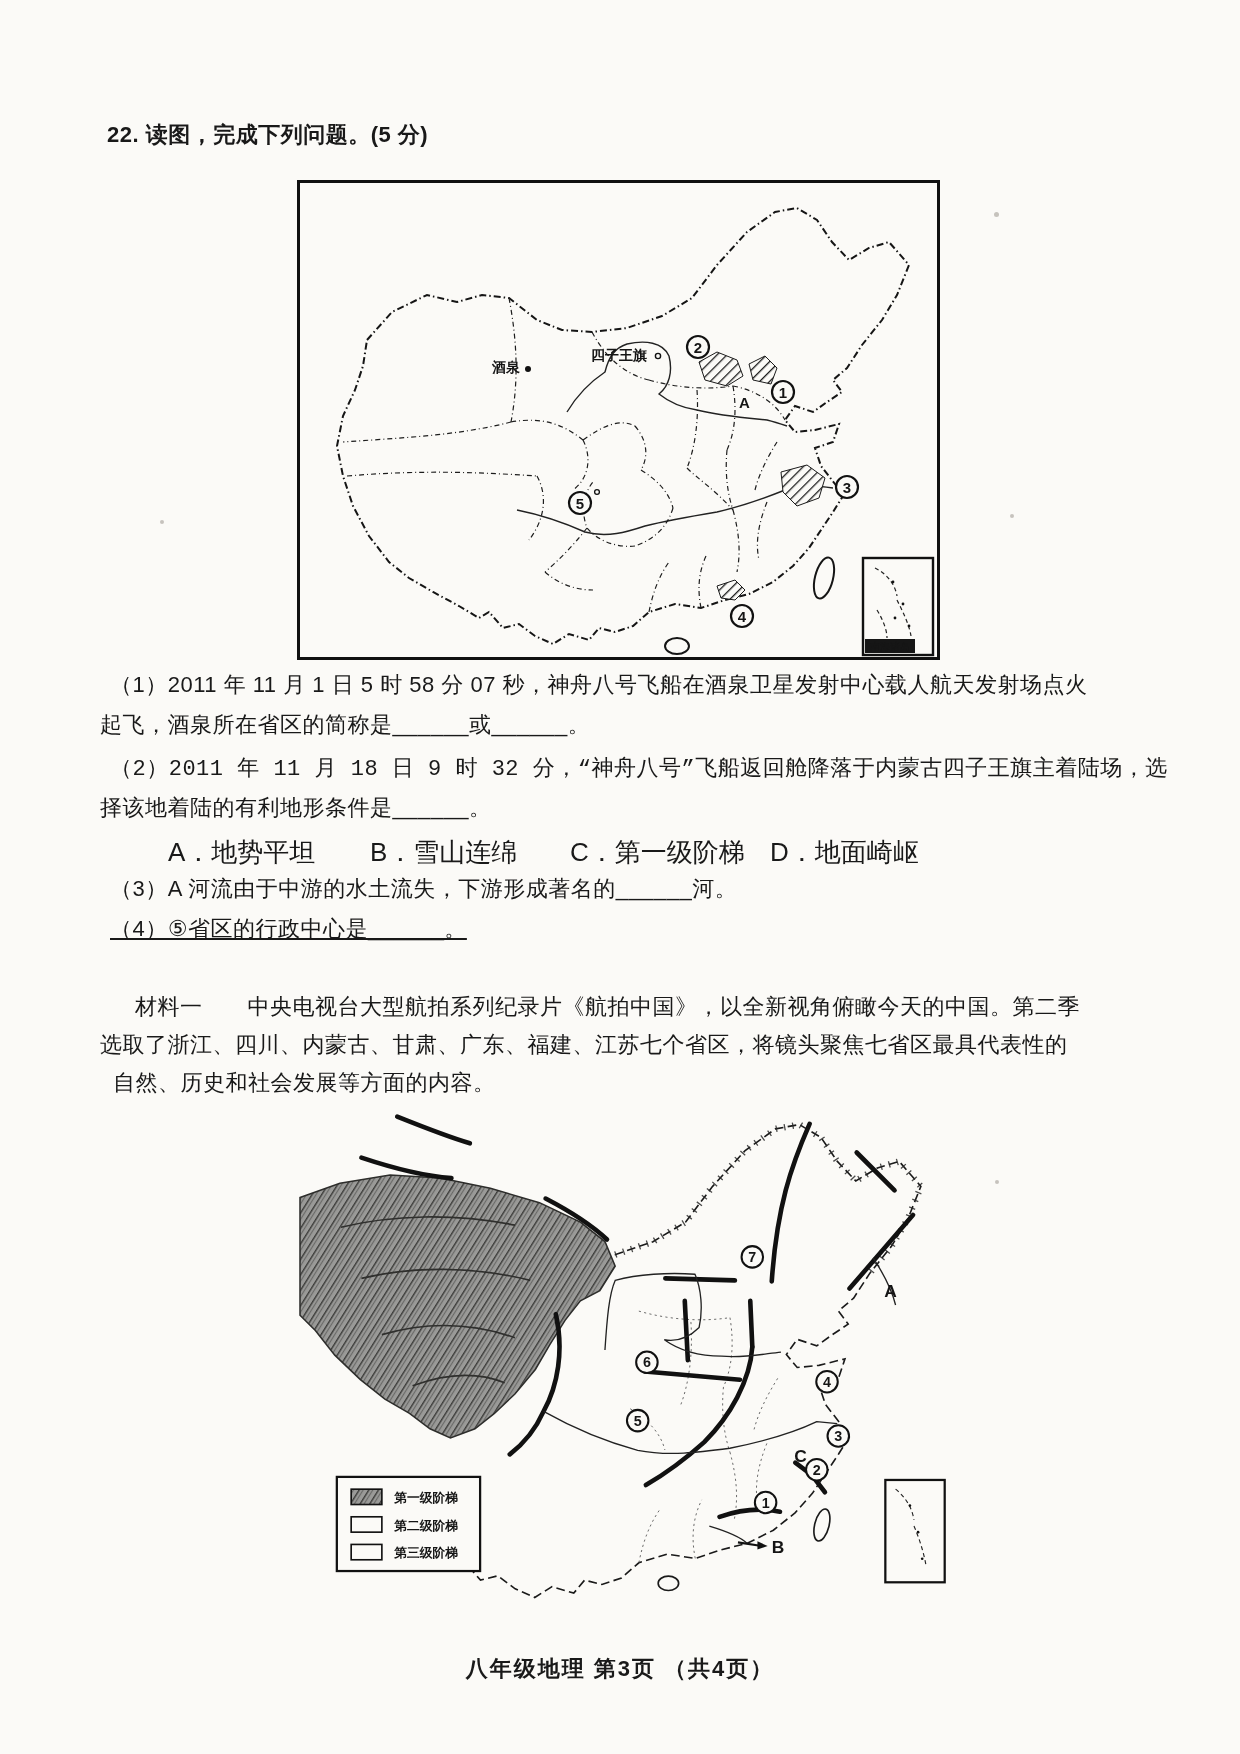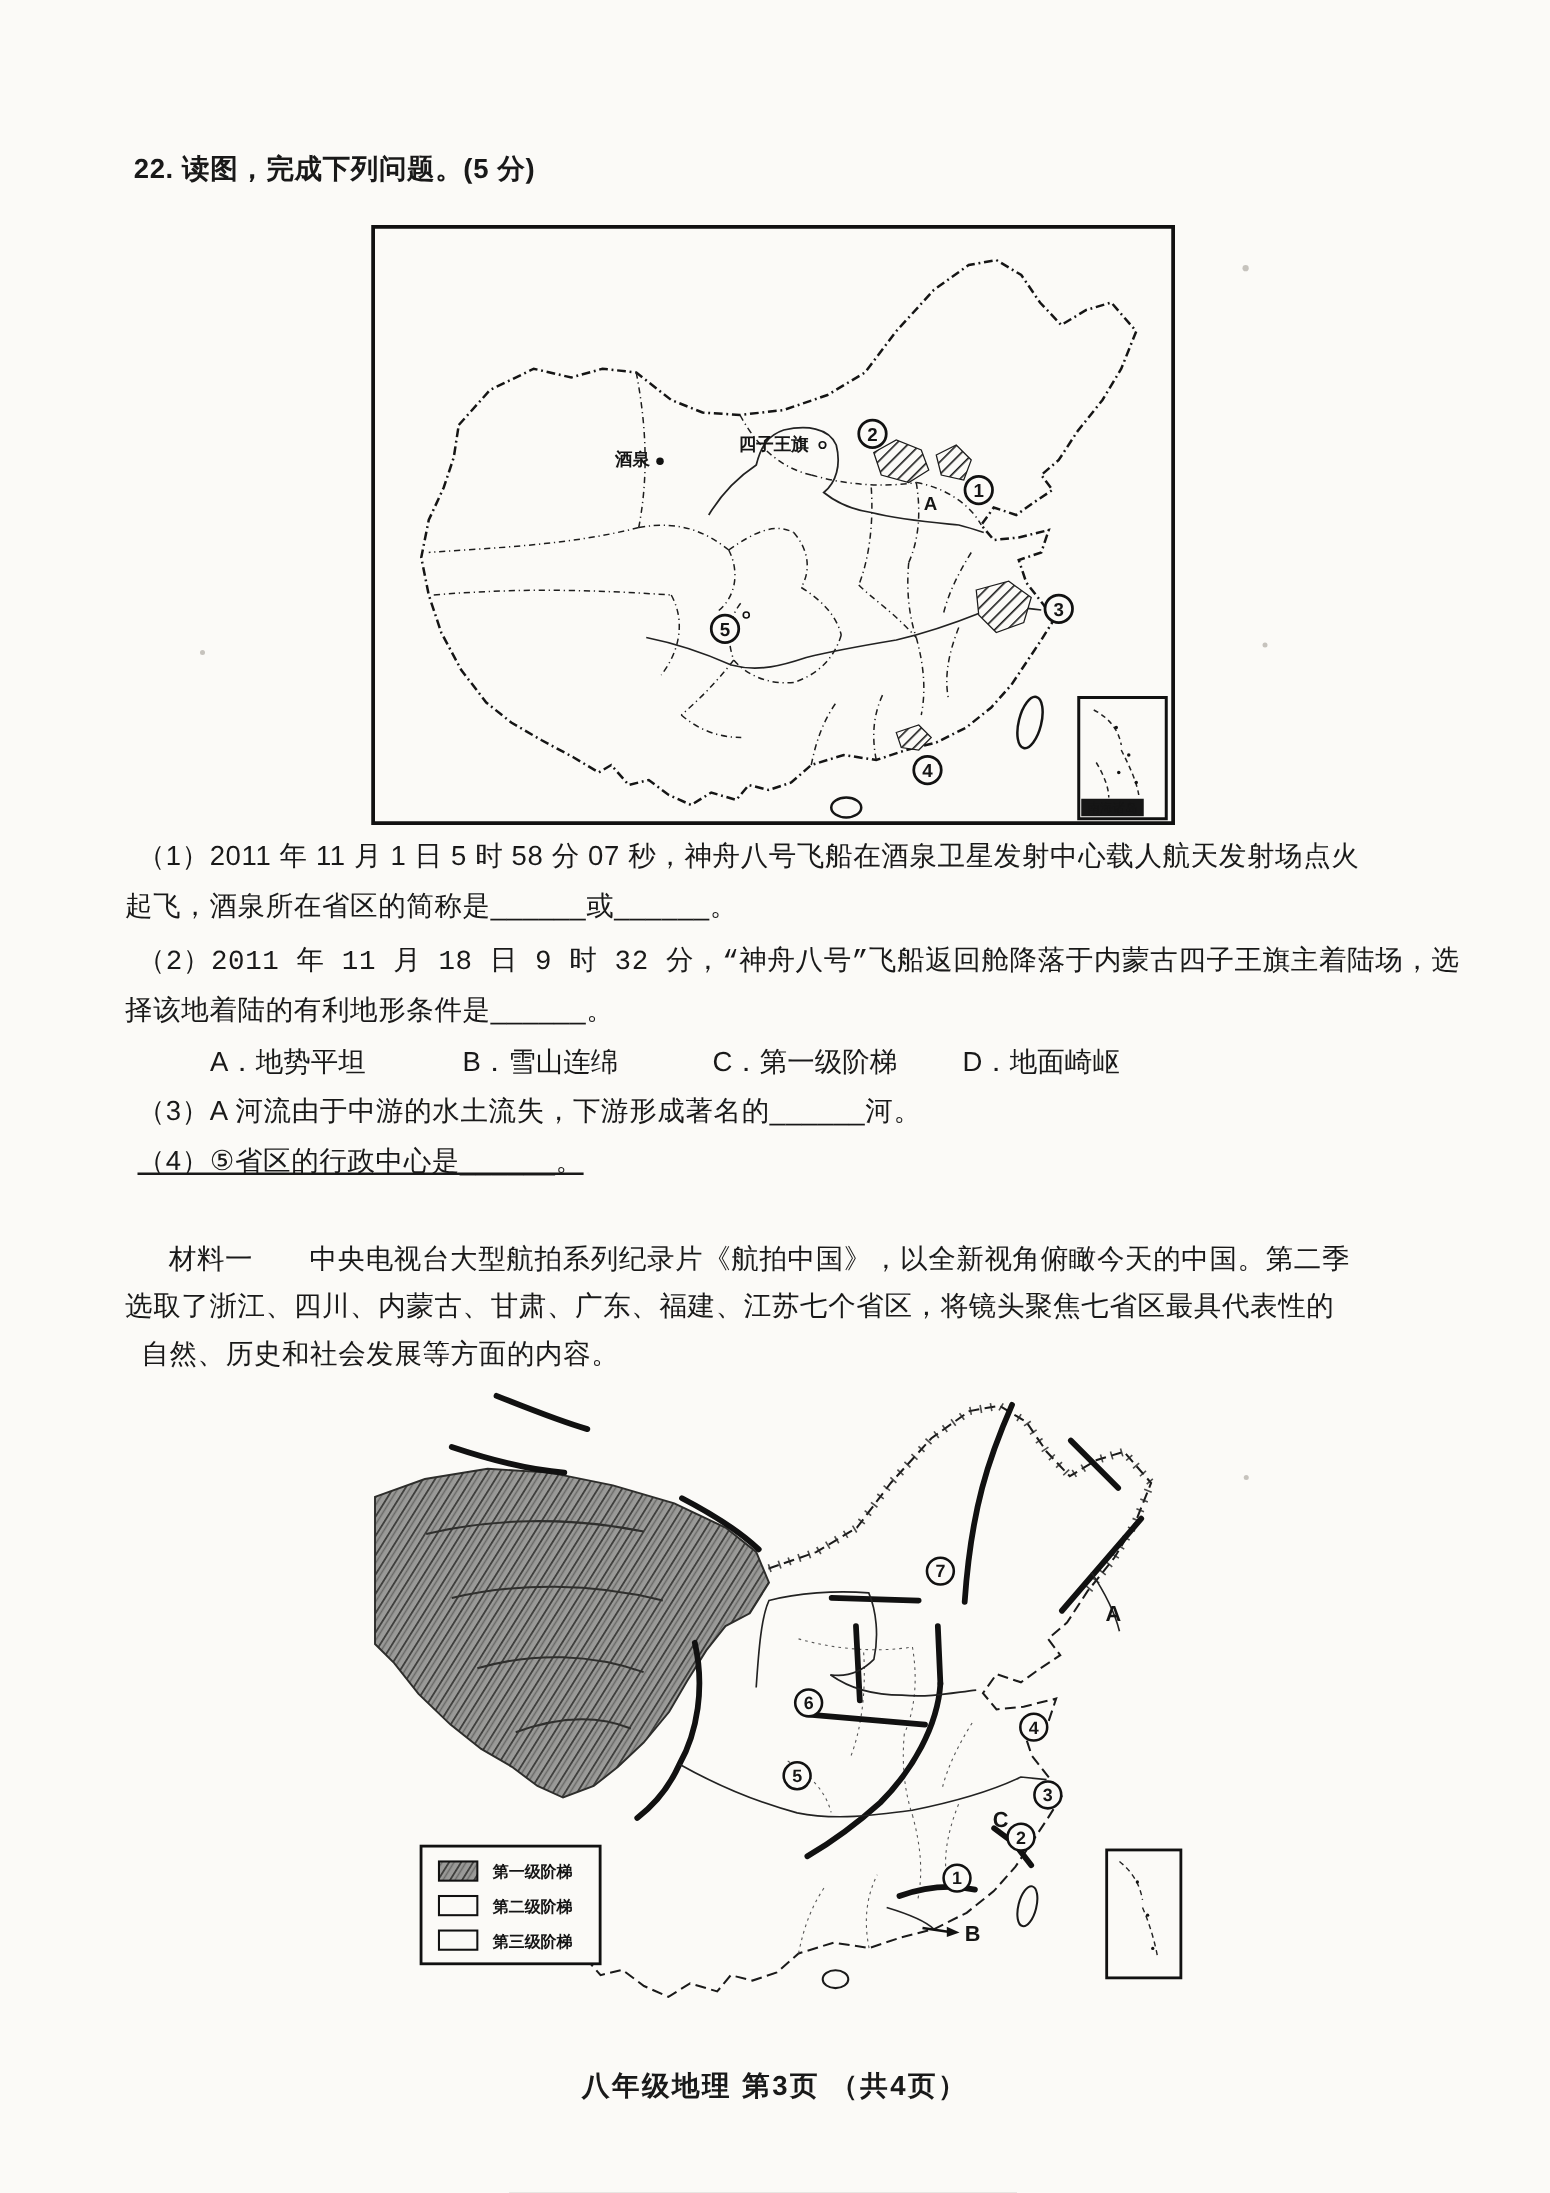--- a/index.html
+++ b/index.html
@@ -4,21 +4,21 @@
 <style>
   html,body{margin:0;padding:0;background:#d8d6d2;}
   #page{
     position:relative;width:1240px;height:1754px;margin:0 auto;
     background:#fbfaf7;overflow:hidden;
     font-family:"Liberation Sans","DejaVu Sans",sans-serif;
     color:#191919;
   }
   .tline{position:absolute;font-size:22px;letter-spacing:.5px;white-space:nowrap;font-weight:500;}
   .title{font-weight:700;}
-  .opt{position:absolute;font-size:22px;font-weight:500;white-space:nowrap;}
+  .opt{position:absolute;font-size:26px;font-weight:500;white-space:nowrap;}
   .footer{position:absolute;width:100%;text-align:center;font-size:22px;font-weight:600;letter-spacing:2px;}
   svg{position:absolute;overflow:visible;}
   svg text{font-family:"Liberation Sans","DejaVu Sans",sans-serif;fill:#151515;}
   .speck{position:absolute;border-radius:50%;background:#9b968e;opacity:.55;}
 </style>
 </head>
 <body>
 
 <div id="page">
 

